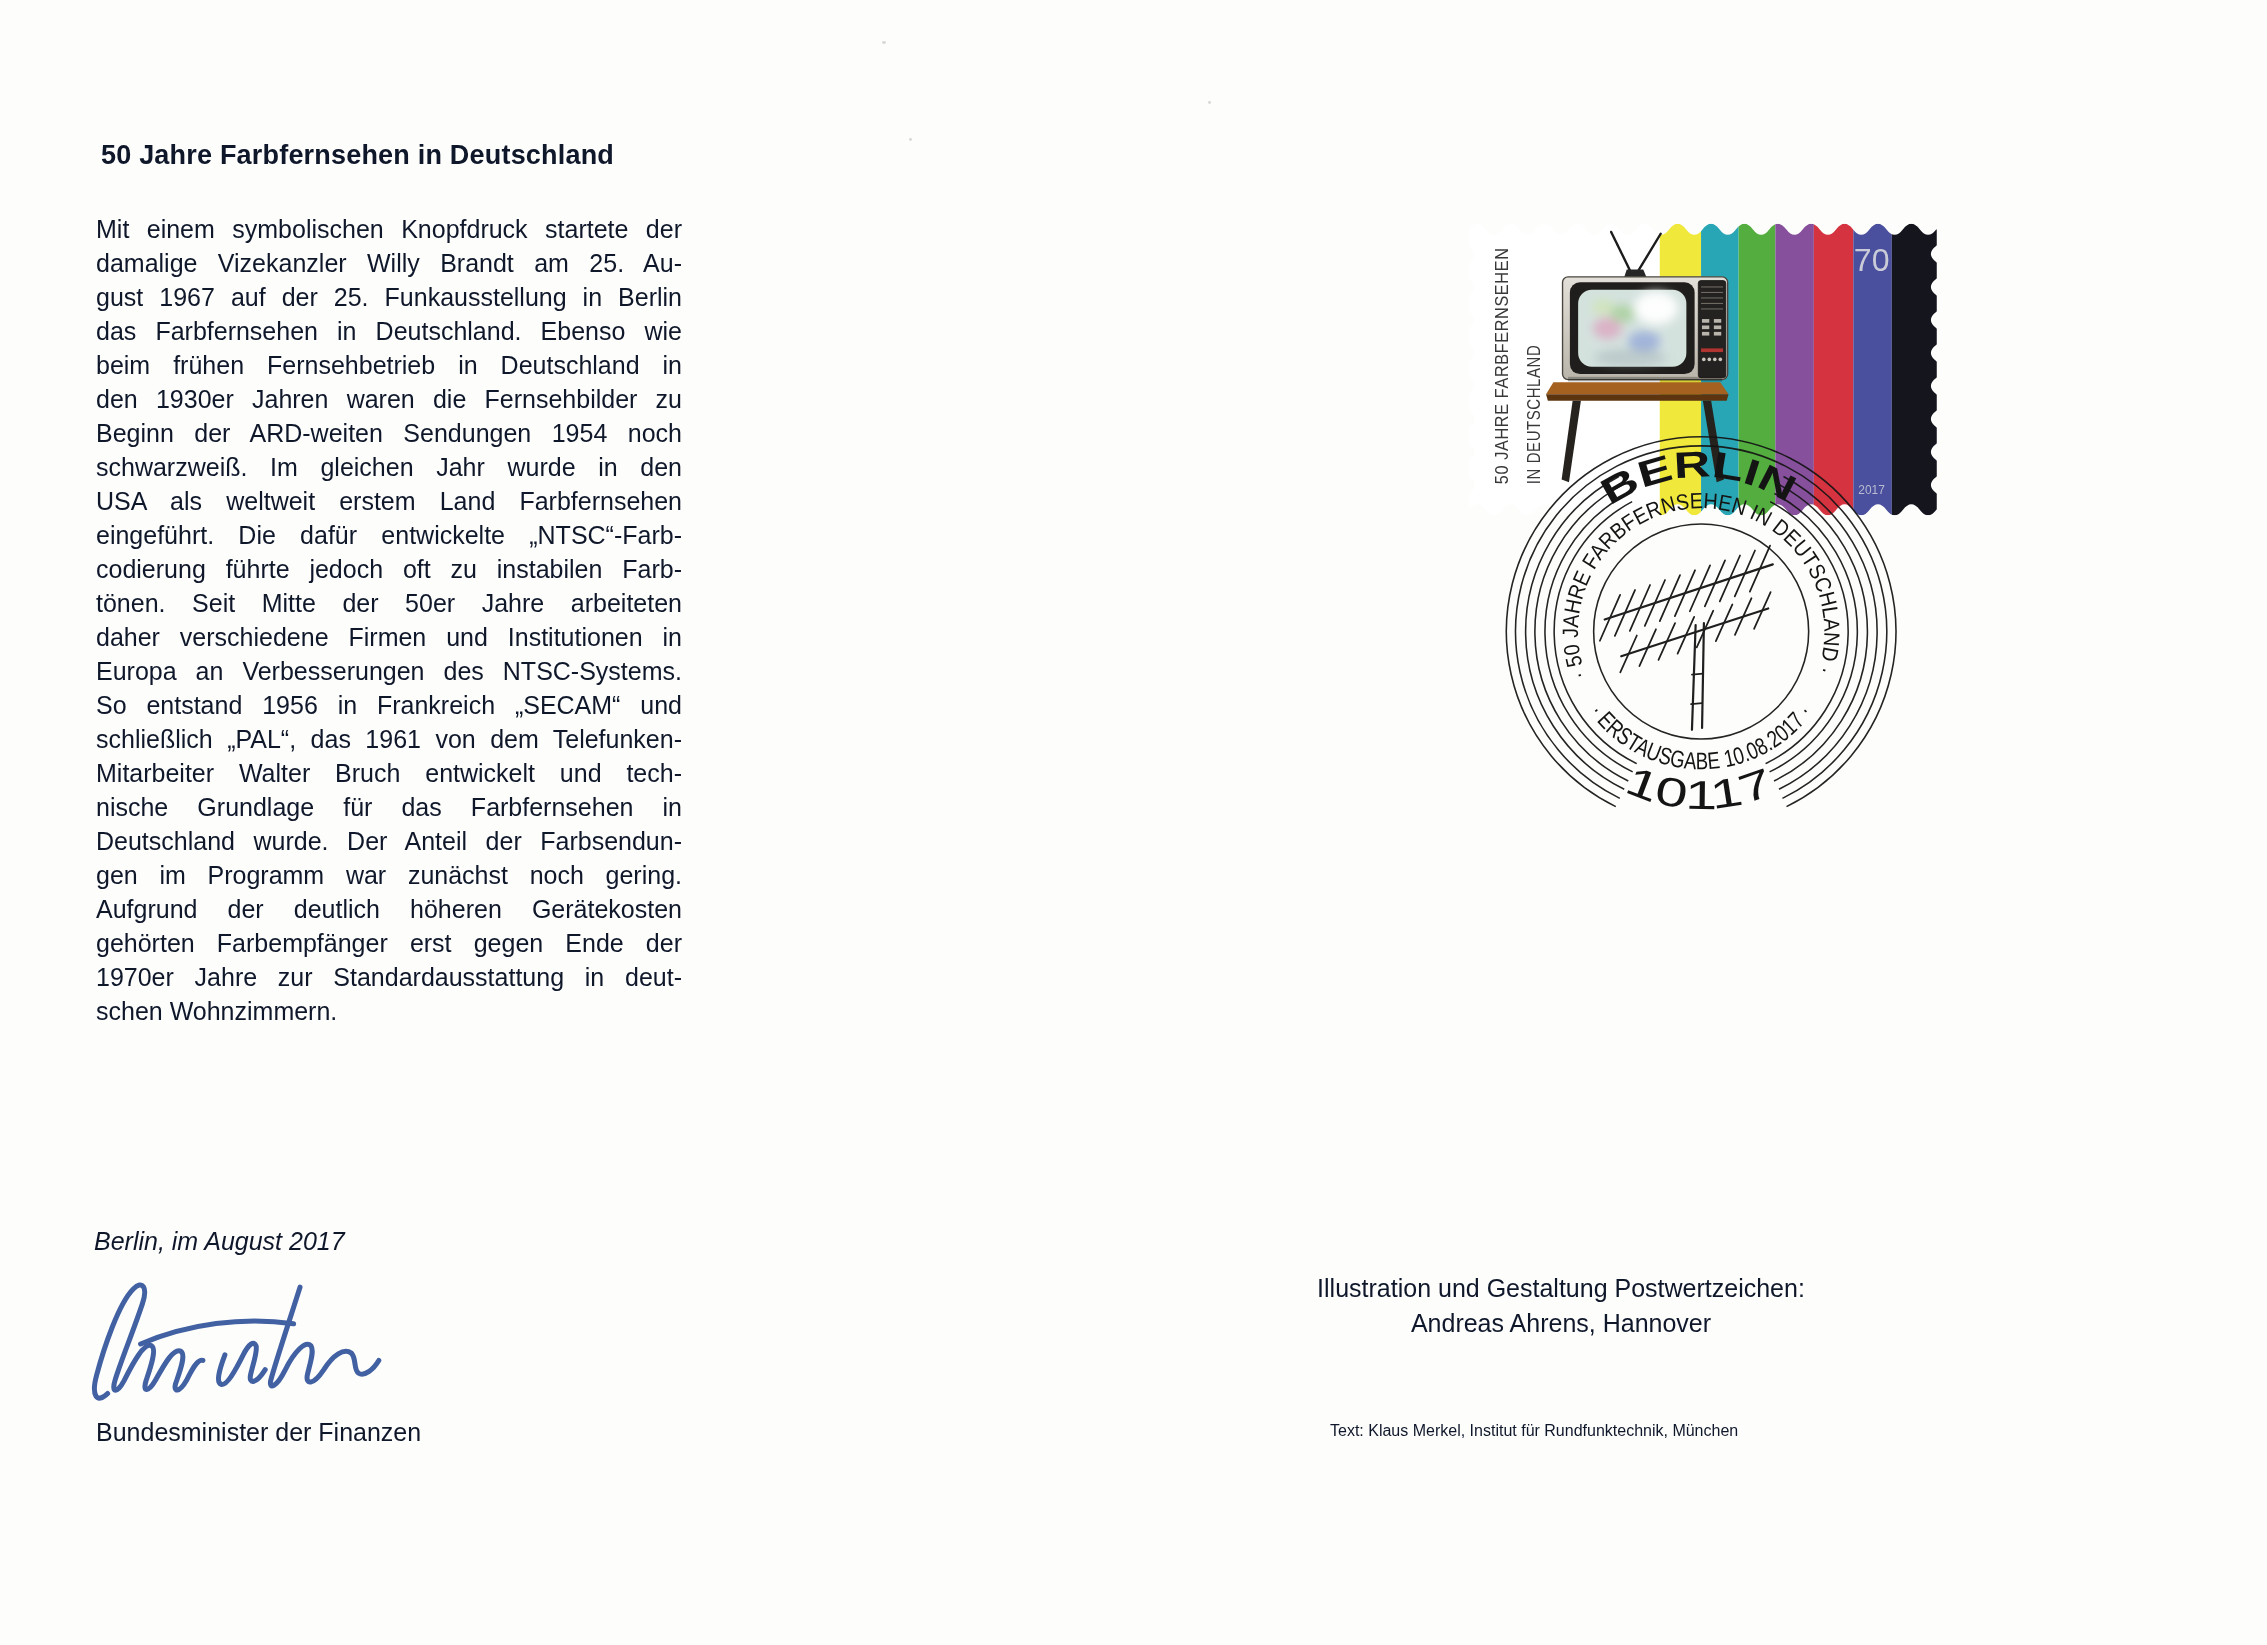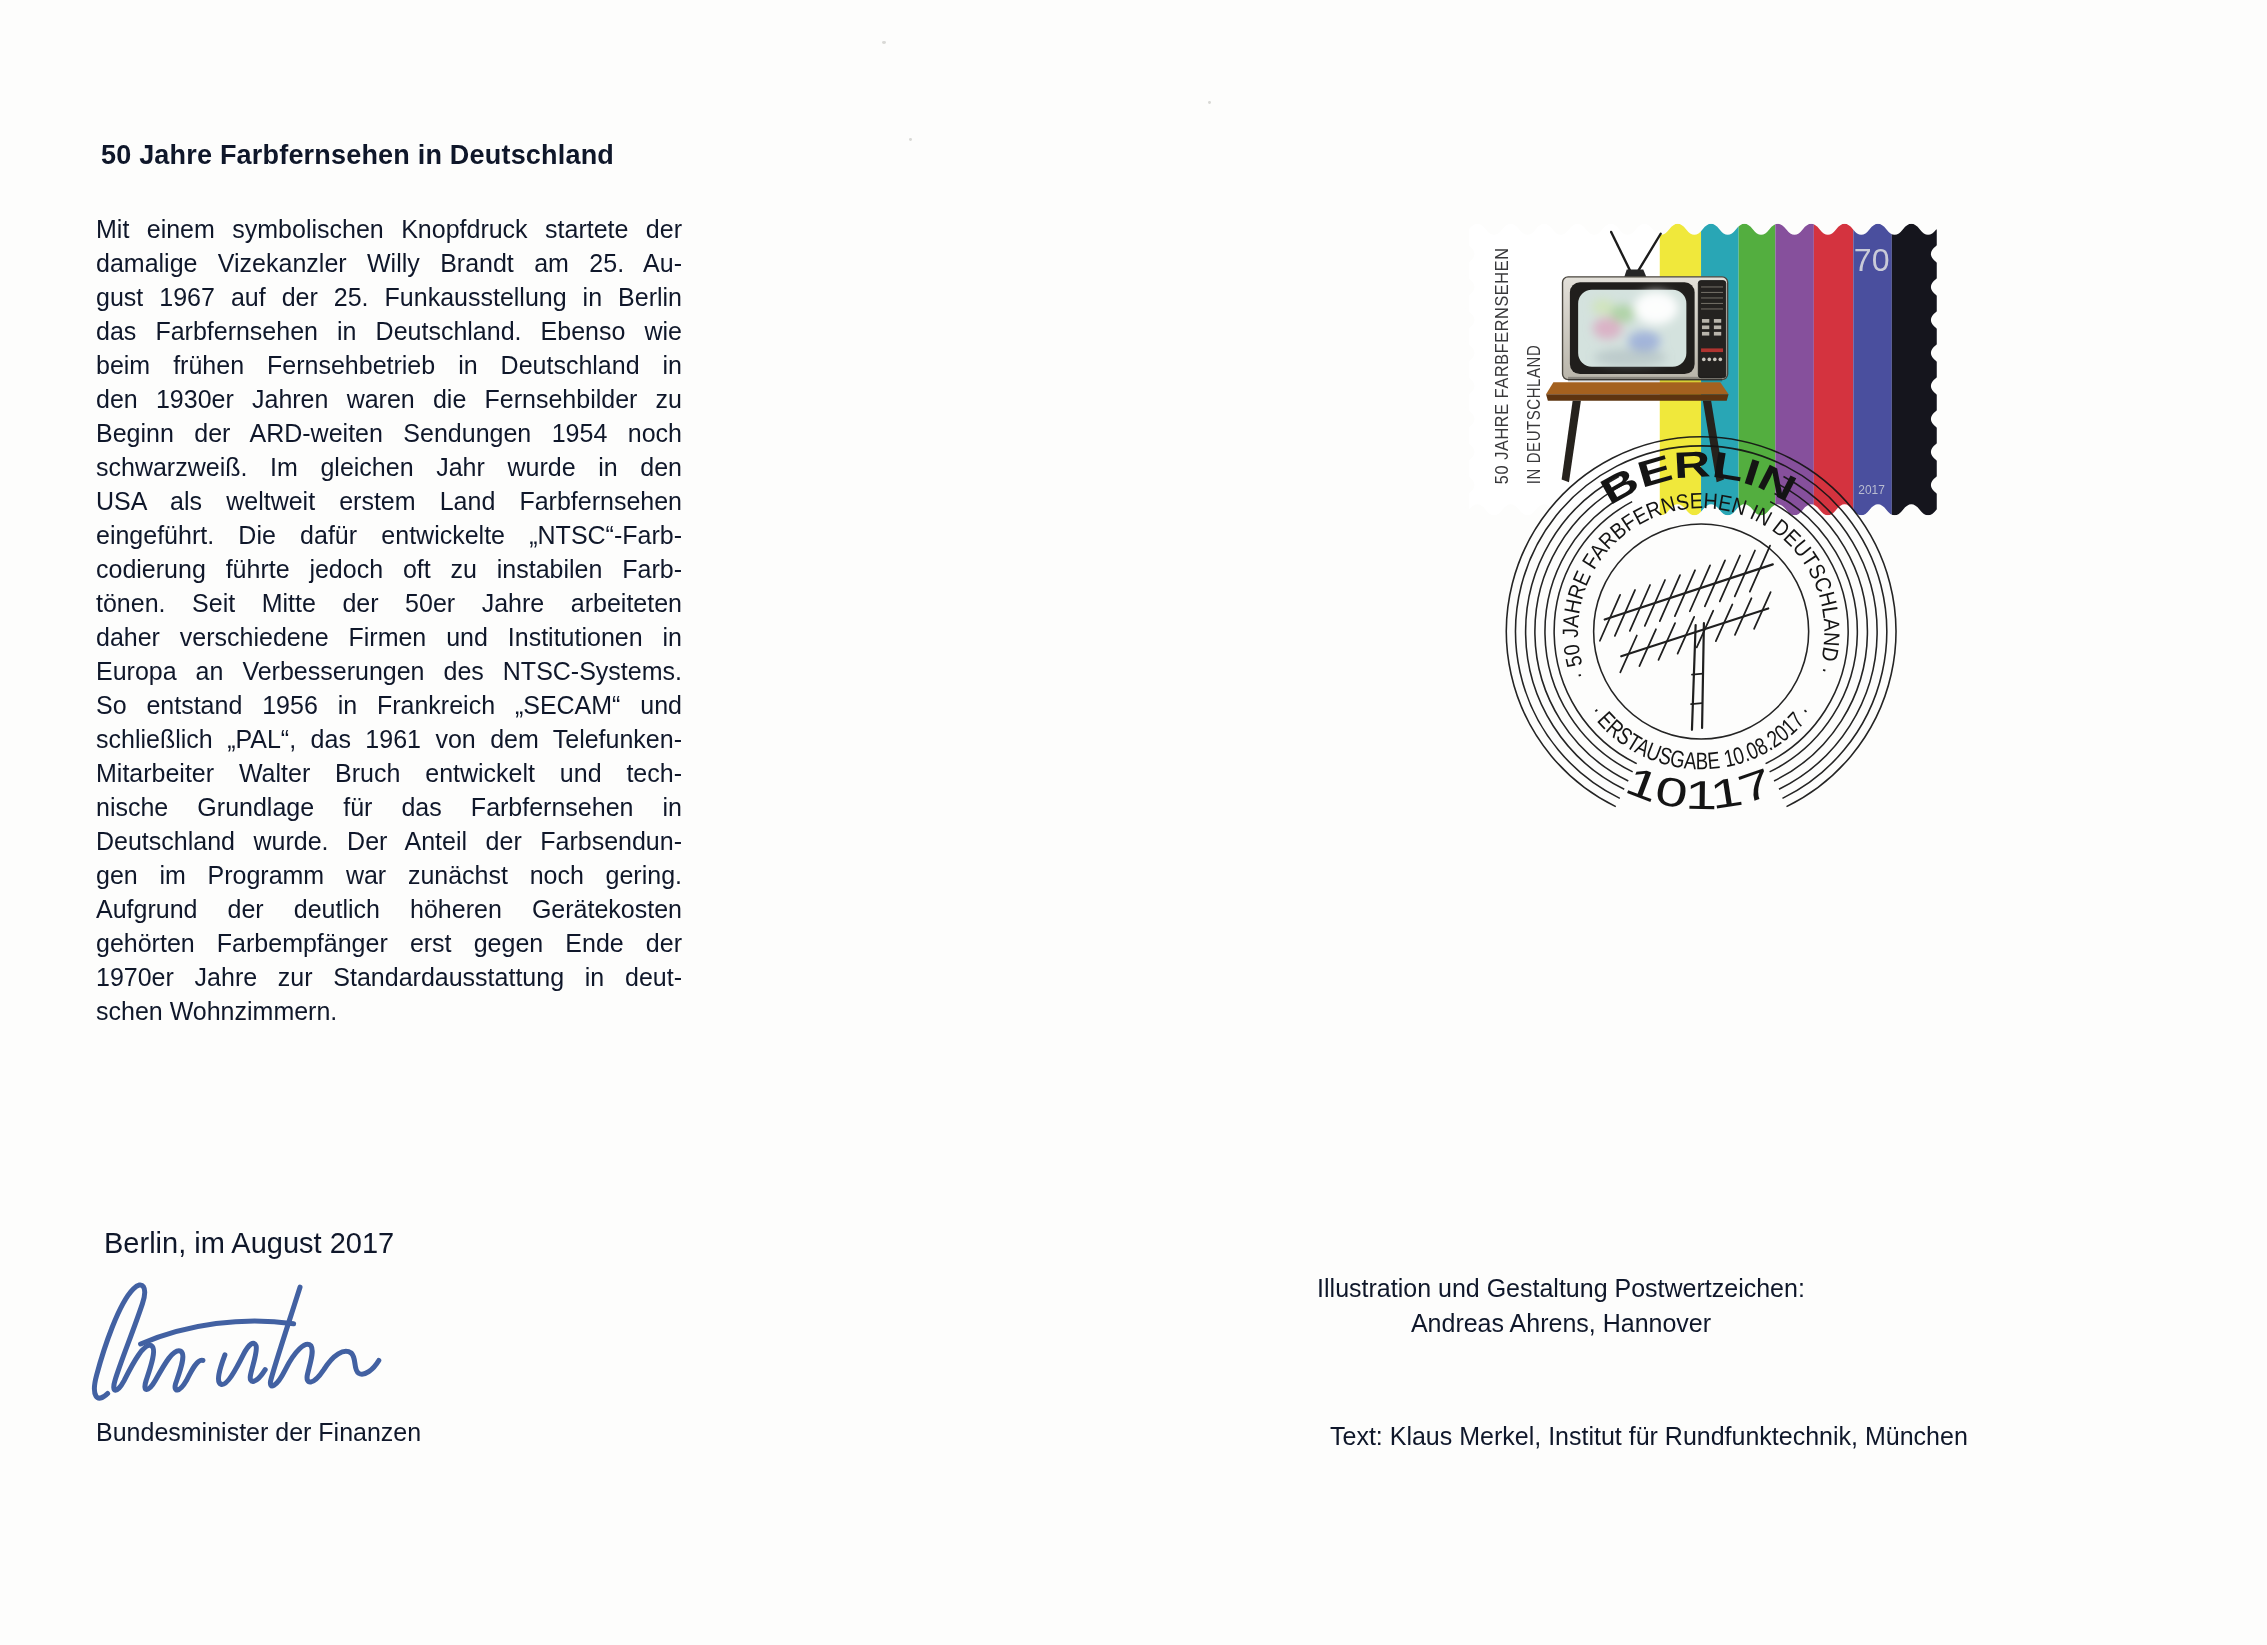--- a/index.html
+++ b/index.html
@@ -15,30 +15,30 @@
     position:absolute;left:101px;top:140px;
     font-size:27px;font-weight:bold;letter-spacing:0.2px;
     white-space:nowrap;
   }
   .bodycol{
     position:absolute;left:96px;top:212px;width:586px;
     font-size:25px;line-height:34px;
   }
   .pline{text-align:justify;text-align-last:justify;white-space:normal;}
   .pline-last{text-align-last:left;}
-  .dateline{position:absolute;left:104px;top:1227px;font-size:29px;}
+  .dateline{position:absolute;left:94px;top:1227px;font-size:25px;font-style:italic;}
   .signer{position:absolute;left:96px;top:1418px;font-size:25px;}
   .sig{position:absolute;left:87px;top:1267px;}
   .credits-top{
     position:absolute;left:1304px;top:1271px;width:514px;
     font-size:25px;line-height:35px;text-align:center;
   }
   .credits-bottom{
     position:absolute;left:1330px;top:1422px;
-    font-size:25px;white-space:nowrap;
+    font-size:16px;white-space:nowrap;
   }
   .stamp-svg{position:absolute;left:1465px;top:220px;}
   .postmark-svg{position:absolute;left:1465px;top:399px;}
   .speck{position:absolute;border-radius:50%;background:#d9d9d6;}
   svg text{font-family:"Liberation Sans", sans-serif;}
 </style>
 </head>
 <body>
 
 <div class="card">

